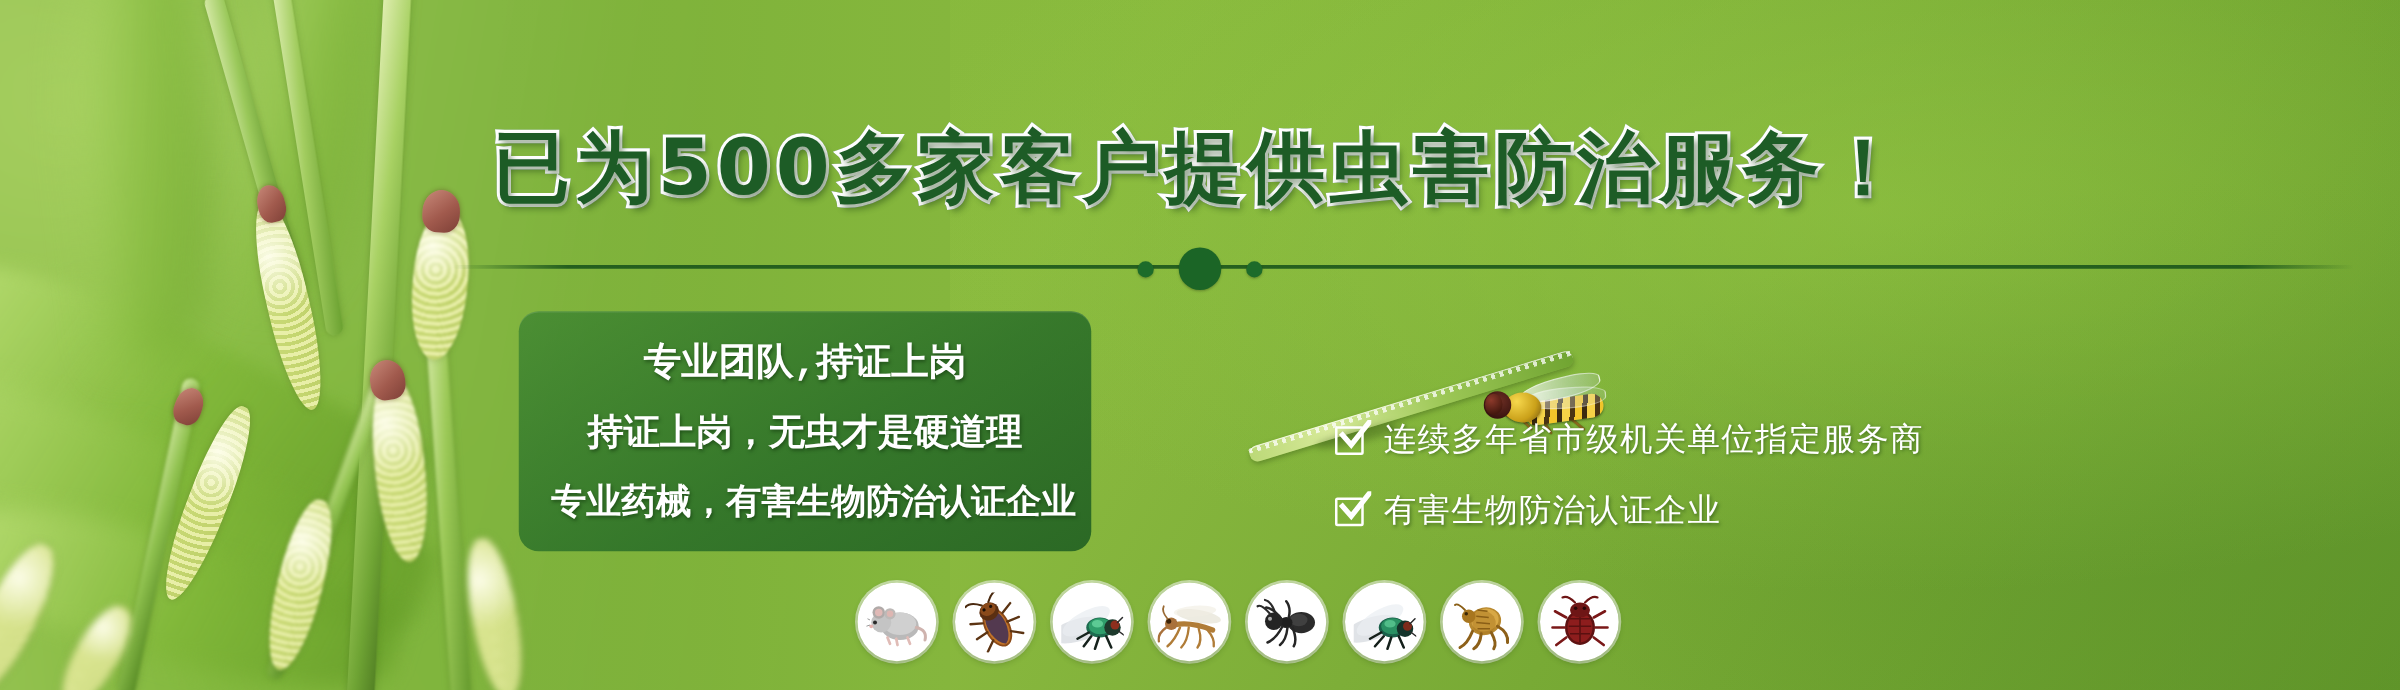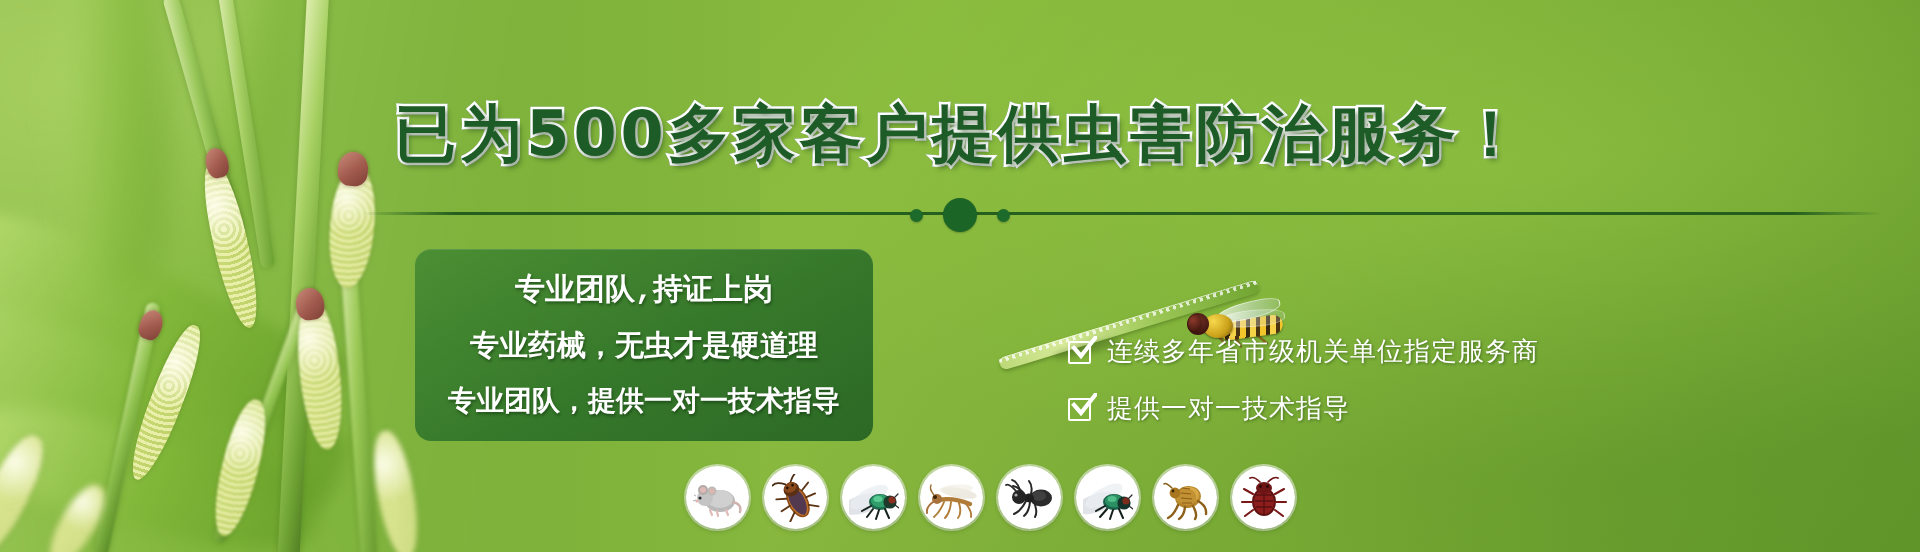--- a/index.html
+++ b/index.html
@@ -278,42 +278,42 @@
   </div>
 
   <div class="dots">
     <span class="dot d-sm"></span>
     <span class="dot d-lg"></span>
     <span class="dot d-sm"></span>
   </div>
 
   <div class="infobox">
     <div class="ib-line l1">专业团队,持证上岗</div>
-    <div class="ib-line l2">专业药械，无虫才是硬道理</div>
-    <div class="ib-line l3">专业团队，提供一对一技术指导</div>
+    <div class="ib-line l2">持证上岗，无虫才是硬道理</div>
+    <div class="ib-line l3">专业药械，有害生物防治认证企业</div>
   </div>
 
   <div class="checklist">
     <div class="check-row">
       <span class="check-ico">
         <span class="box"></span>
         <svg class="tick" viewBox="0 0 26 26" aria-hidden="true">
           <path d="M3 12 L10 20 L25 1" fill="none" stroke="#ffffff" stroke-width="4.2" stroke-linecap="square"></path>
         </svg>
       </span>
       <span class="check-label">连续多年省市级机关单位指定服务商</span>
     </div>
     <div class="check-row">
       <span class="check-ico">
         <span class="box"></span>
         <svg class="tick" viewBox="0 0 26 26" aria-hidden="true">
           <path d="M3 12 L10 20 L25 1" fill="none" stroke="#ffffff" stroke-width="4.2" stroke-linecap="square"></path>
         </svg>
       </span>
-      <span class="check-label">提供一对一技术指导</span>
+      <span class="check-label">有害生物防治认证企业</span>
     </div>
   </div>
 
   <div class="pests">
 
     <span class="pest" title="老鼠">
       <svg width="50" height="44" viewBox="0 0 50 44">
         <ellipse cx="27" cy="25" rx="15" ry="11" fill="#b9b9b9"></ellipse>
         <ellipse cx="27" cy="23" rx="13" ry="9" fill="#d0d0d0"></ellipse>
         <circle cx="12" cy="22" r="8" fill="#c4c4c4"></circle>

